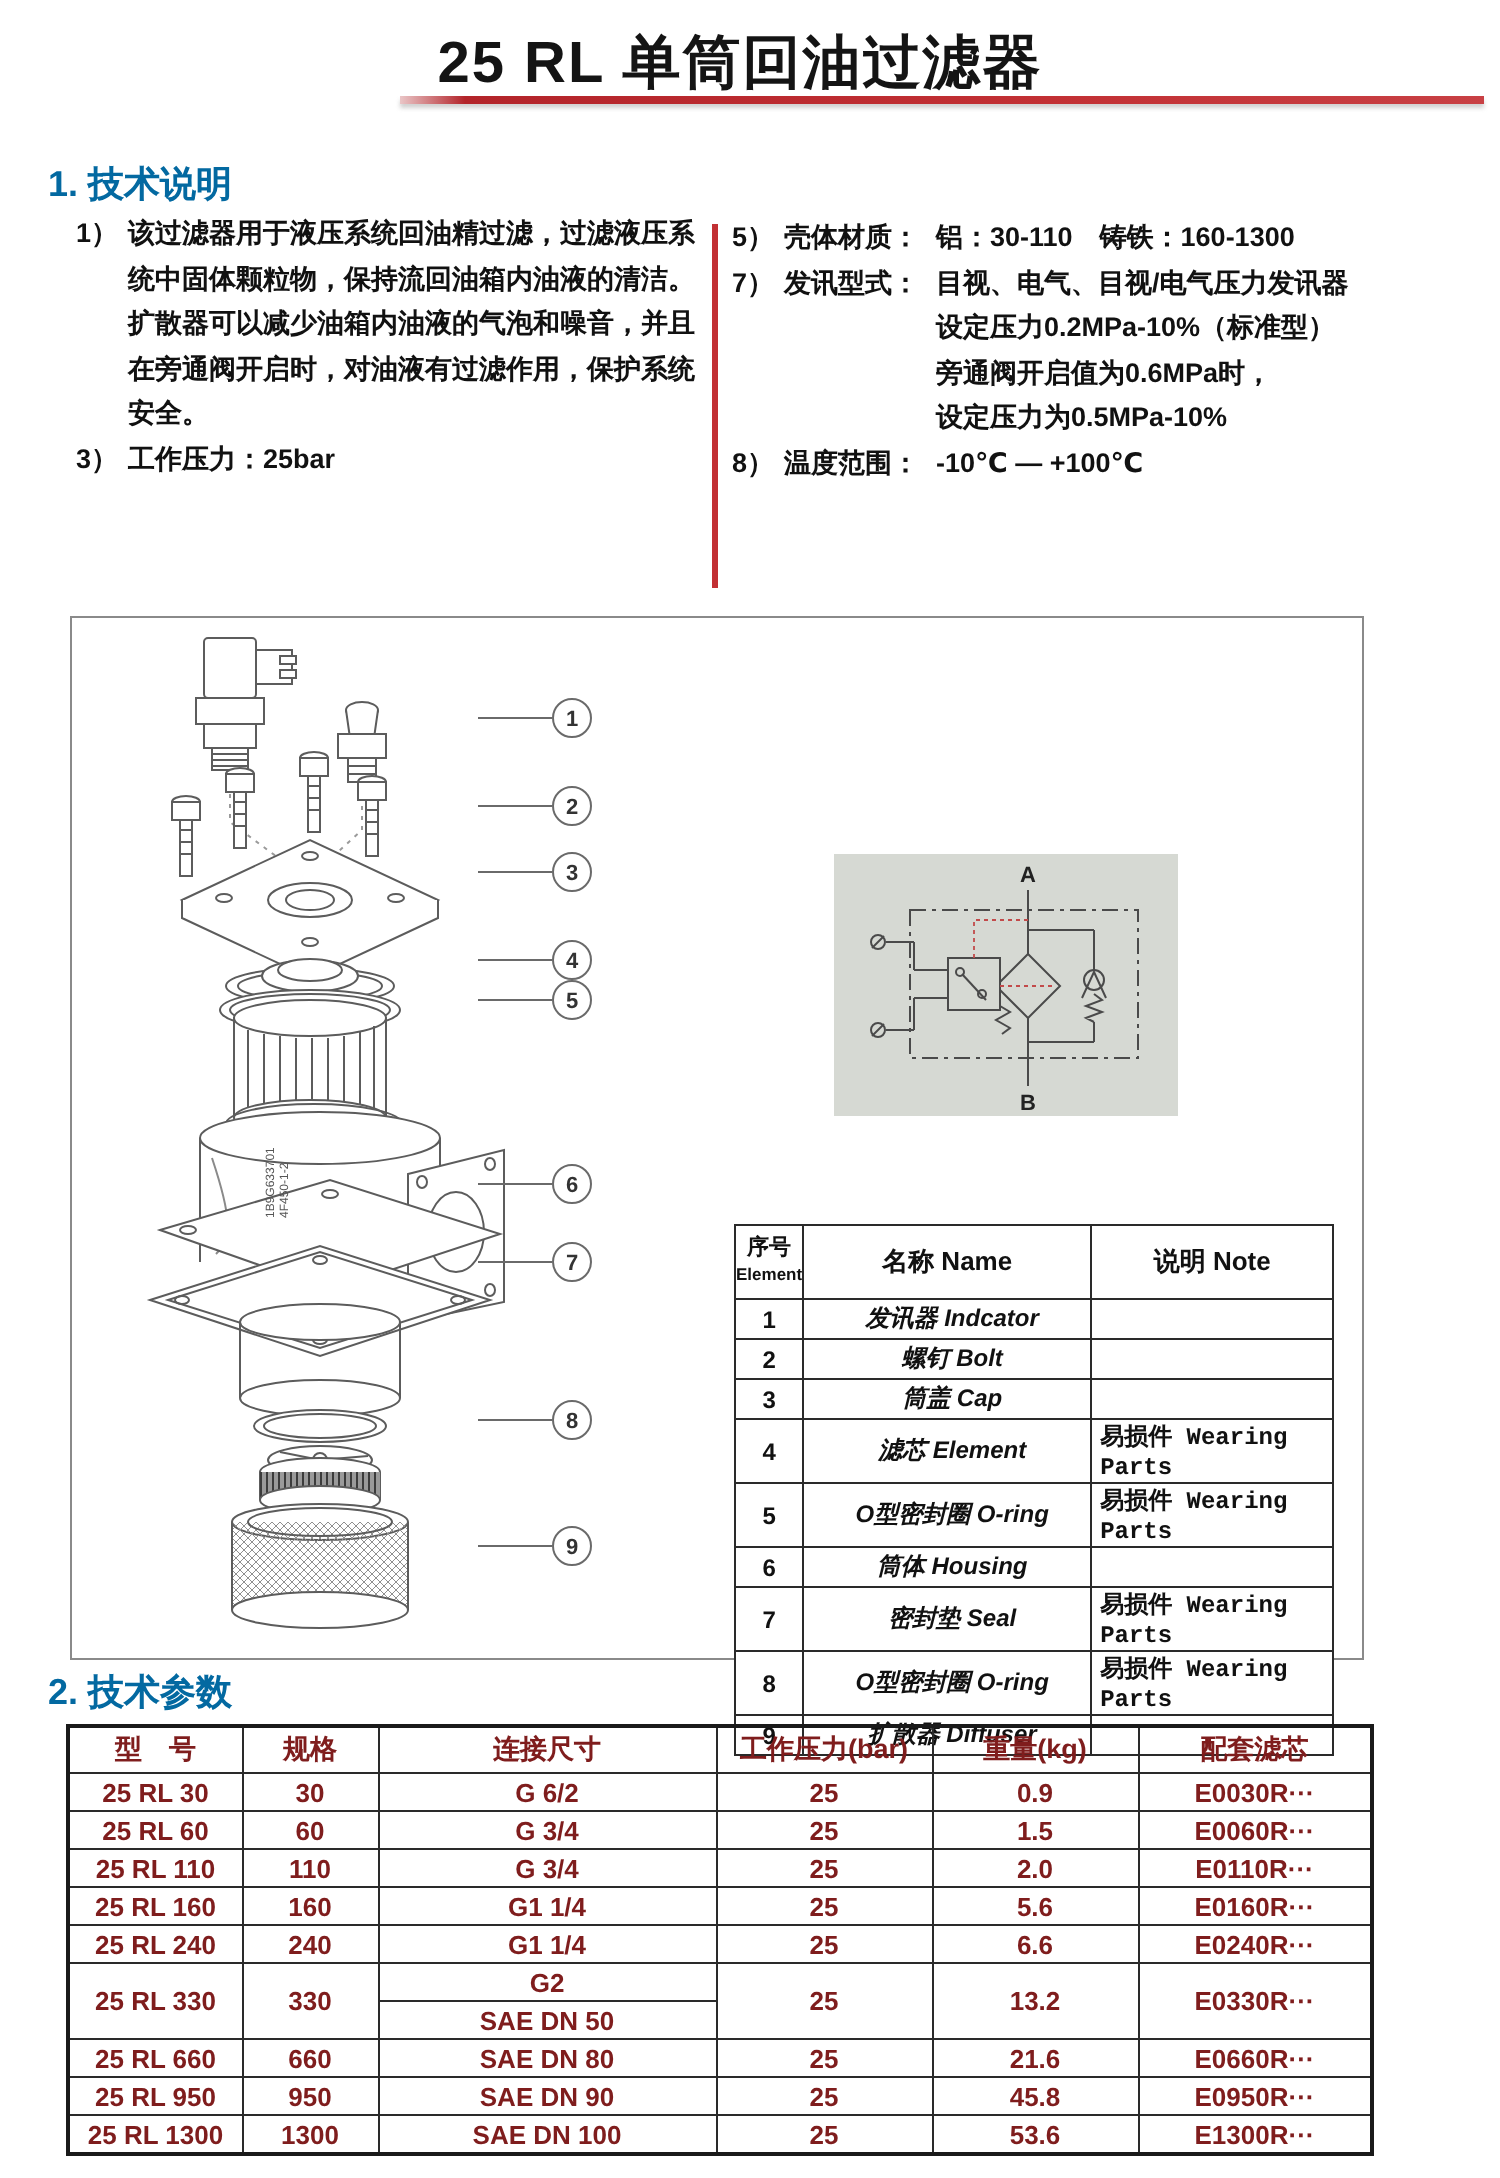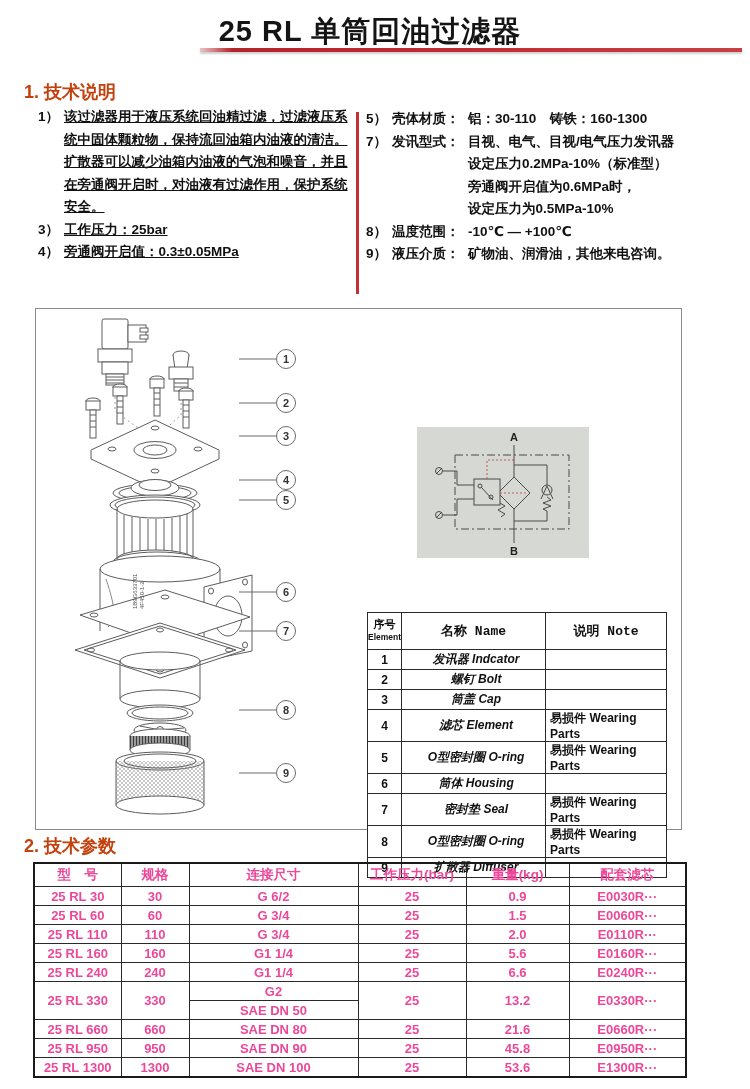--- a/index.html
+++ b/index.html
@@ -6,27 +6,27 @@
   #page{position:relative;width:750px;height:1089px;background:#fff;overflow:hidden;
         font-family:"Liberation Sans","DejaVu Sans",sans-serif;color:#111;}
 
   
   .title{position:absolute;top:12px;left:0;width:740px;text-align:center;
          font-size:29px;font-weight:bold;letter-spacing:1px;color:#141414;}
   .rule{position:absolute;left:200px;top:48px;width:542px;height:4px;
         background:linear-gradient(to right,rgba(170,25,30,.25),#b3242a 6%,#c23034 60%,#c84044);
         box-shadow:0 2px 2px rgba(150,150,150,.45);}
 
-  .h1{position:absolute;font-size:18px;font-weight:bold;color:#c2410c;}
+  .h1{position:absolute;font-size:18px;font-weight:bold;color:#0369a1;}
   #h-sec1{left:24px;top:80px;}
   #h-sec2{left:24px;top:834px;}
 
   
   .notes{position:absolute;font-size:13.5px;font-weight:600;line-height:22.5px;white-space:nowrap;}
-  #notes-left{left:38px;top:106px;width:316px;text-decoration:underline;}
+  #notes-left{left:38px;top:106px;width:316px;}
   #notes-right{left:366px;top:108px;width:380px;}
   .note-line{display:block;}
   .nnum{display:inline-block;width:26px;}
   .nlabel{display:inline-block;width:76px;}
   .cont-l{padding-left:26px;}
   .cont-r{padding-left:102px;}
   #col-divider{position:absolute;left:356px;top:112px;width:3px;height:182px;background:#c23034;}
 
   
   #frame{position:absolute;left:35px;top:308px;width:645px;height:520px;
@@ -35,28 +35,28 @@
   #circuit{position:absolute;left:381px;top:118px;width:172px;height:131px;background:#d6d9d3;}
 
   
   #parts-table{position:absolute;left:331px;top:303px;border-collapse:collapse;
                font-size:12px;font-weight:600;color:#111;background:#fff;}
   #parts-table td,#parts-table th{border:1px solid #2a2a2a;padding:0;height:19px;
                font-weight:600;vertical-align:middle;}
   #parts-table th{height:36px;}
   .pt-no{width:32px;text-align:center;}
   .pt-name{width:138px;text-align:center;padding-left:5px !important;font-style:italic;}
-  .pt-note{width:116px;text-align:left;padding-left:4px !important;}
+  .pt-note{width:116px;text-align:left;padding-left:4px !important;font-family:Liberation Mono, monospace;}
   .pt-no-head{font-size:11px;line-height:13px;}
   .pt-no-head .en{font-size:8.5px;display:block;}
-  .pt-h{text-align:center;font-size:13px;font-family:Liberation Mono, monospace;}
+  .pt-h{text-align:center;font-size:13px;}
 
   
   #params-table{position:absolute;left:33px;top:862px;border-collapse:collapse;
-                font-size:13px;font-weight:600;color:#ec4899;table-layout:fixed;}
+                font-size:13px;font-weight:600;color:#7f1d1d;table-layout:fixed;}
   #params-table td,#params-table th{border:1px solid #2a2a2a;text-align:center;
                 padding:0;height:18px;font-weight:600;overflow:hidden;}
   #params-table th{height:22px;font-size:13.5px;}
   #params-table{border:2px solid #1a1a1a;}
 </style>
 </head>
 <body>
 
 <div id="page">
 
@@ -65,31 +65,29 @@
 
   <div class="h1" id="h-sec1">1. 技术说明</div>
 
   <div class="notes" id="notes-left">
       <div class="note-line"><span class="nnum">1）</span>该过滤器用于液压系统回油精过滤，过滤液压系</div>
       <div class="note-line cont-l">统中固体颗粒物，保持流回油箱内油液的清洁。</div>
       <div class="note-line cont-l">扩散器可以减少油箱内油液的气泡和噪音，并且</div>
       <div class="note-line cont-l">在旁通阀开启时，对油液有过滤作用，保护系统</div>
       <div class="note-line cont-l">安全。</div>
       <div class="note-line"><span class="nnum">3）</span>工作压力：25bar</div>
-      <div class="note-line"><span class="nnum">4）</span>旁通阀开启值：0.3±0.05MPa</div>
     </div>
   <div id="col-divider"></div>
   <div class="notes" id="notes-right">
       <div class="note-line"><span class="nnum">5）</span><span class="nlabel">壳体材质：</span>铝：30-110　铸铁：160-1300</div>
       <div class="note-line"><span class="nnum">7）</span><span class="nlabel">发讯型式：</span>目视、电气、目视/电气压力发讯器</div>
       <div class="note-line cont-r">设定压力0.2MPa-10%（标准型）</div>
       <div class="note-line cont-r">旁通阀开启值为0.6MPa时，</div>
       <div class="note-line cont-r">设定压力为0.5MPa-10%</div>
       <div class="note-line"><span class="nnum">8）</span><span class="nlabel">温度范围：</span>-10℃ — +100℃</div>
-      <div class="note-line"><span class="nnum">9）</span><span class="nlabel">液压介质：</span>矿物油、润滑油，其他来电咨询。</div>
     </div>
 
   <div id="frame">
 
     <svg id="exploded" width="645" height="520" viewBox="0 0 645 520">
       <defs>
         <pattern id="mesh" width="4" height="4" patternUnits="userSpaceOnUse">
           <path d="M0 0L4 4M4 0L0 4" stroke="#8f8f8f" stroke-width="0.5"></path>
         </pattern>
         <pattern id="knurl" width="3" height="8" patternUnits="userSpaceOnUse">

